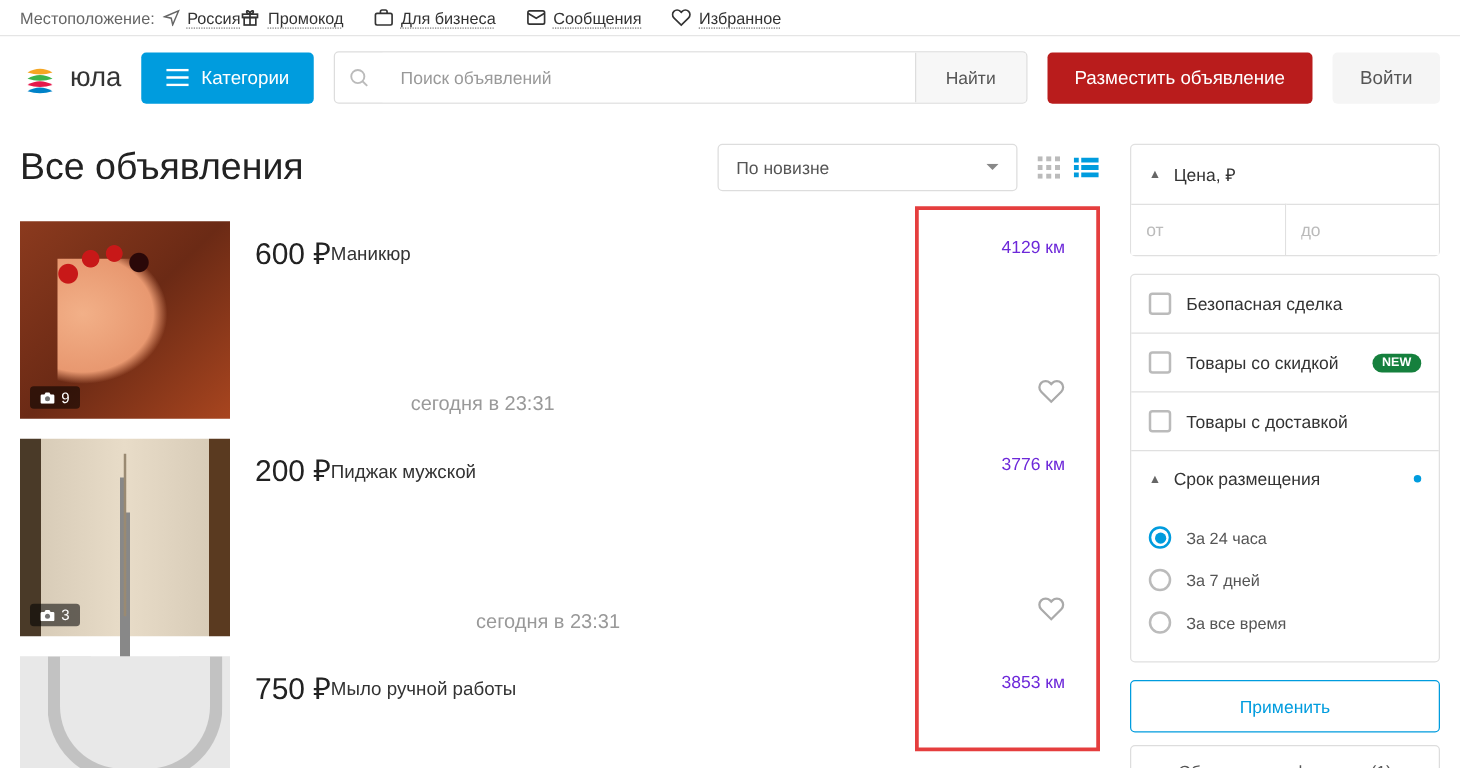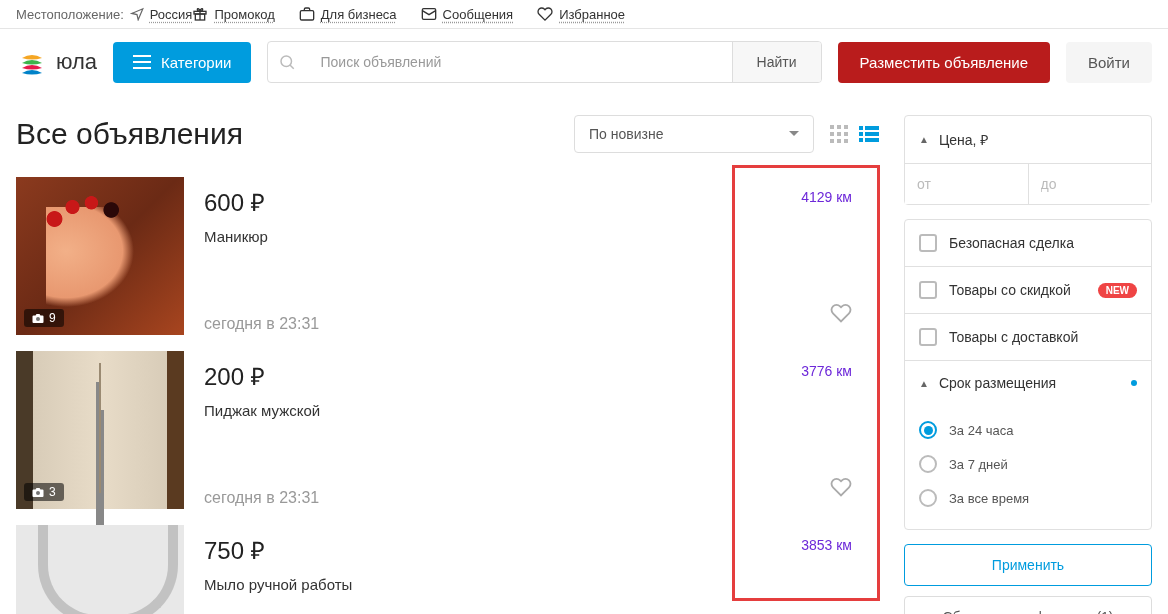--- a/index.html
+++ b/index.html
@@ -36,21 +36,21 @@
 .view-toggle { display: flex; gap: 8px; }
 .view-btn { width: 22px; height: 22px; display: flex; align-items: center; justify-content: center; cursor: pointer; }
 
 .listings { position: relative; }
 .red-box { position: absolute; top: -12px; right: 0; width: 148px; height: 436px; border: 3px solid #e53e3e; z-index: 5; pointer-events: none; }
 
 .listing { display: flex; gap: 20px; padding-bottom: 0; position: relative; min-height: 166px; }
 .listing + .listing { margin-top: 8px; }
 .listing-img { width: 168px; height: 158px; background: #ccc; position: relative; flex-shrink: 0; }
 .listing-img .img-badge { position: absolute; bottom: 8px; left: 8px; background: rgba(0,0,0,0.55); color: #fff; font-size: 12px; padding: 2px 8px; border-radius: 3px; display: flex; align-items: center; gap: 5px; }
-.listing-body { flex: 1; display: flex; flex-direction: column; padding-top: 8px; }
+.listing-body { flex: 1; display: flex; flex-direction: row; padding-top: 8px; }
 .listing-price { font-size: 24px; font-weight: 400; color: #222; }
 .listing-title { font-size: 15px; color: #333; margin-top: 10px; }
 .listing-time { font-size: 16px; color: #999; margin-top: auto; padding-bottom: 10px; }
 .listing-right { width: 140px; display: flex; flex-direction: column; align-items: flex-end; padding-right: 28px; padding-top: 12px; }
 .listing-distance { font-size: 14px; color: #6d28d9; }
 .listing-fav { margin-top: auto; margin-bottom: 14px; font-size: 22px; color: #aaa; cursor: pointer; }
 
 
 .sidebar { width: 248px; flex-shrink: 0; }
 .filter-box { border: 1px solid #e0e0e0; border-radius: 4px; margin-bottom: 14px; background: #fff; }
@@ -61,21 +61,21 @@
 .filter-header .title { font-size: 14px; color: #333; flex: 1; }
 .filter-header .dot { width: 6px; height: 6px; border-radius: 50%; background: #009cde; }
 .price-inputs { display: flex; }
 .price-inputs input { flex: 1; width: 50%; border: none; border-top: 1px solid #e0e0e0; padding: 12px 12px; font-size: 14px; outline: none; }
 .price-inputs input:first-child { border-right: 1px solid #e0e0e0; }
 .price-inputs input::placeholder { color: #bbb; }
 .check-row { display: flex; align-items: center; gap: 12px; padding: 14px 14px; border-bottom: 1px solid #e0e0e0; cursor: pointer; }
 .check-row:last-child { border-bottom: none; }
 .check-box { width: 18px; height: 18px; border: 2px solid #bbb; border-radius: 3px; flex-shrink: 0; }
 .check-label { font-size: 14px; color: #333; flex: 1; }
-.badge-new { background: #ef4444; color: #fff; font-size: 10px; font-weight: bold; padding: 2px 8px; border-radius: 10px; }
+.badge-new { background: #15803d; color: #fff; font-size: 10px; font-weight: bold; padding: 2px 8px; border-radius: 10px; }
 .radio-group { padding: 8px 14px 14px 14px; }
 .radio-row { display: flex; align-items: center; gap: 12px; padding: 8px 0; cursor: pointer; }
 .radio { width: 18px; height: 18px; border: 2px solid #bbb; border-radius: 50%; flex-shrink: 0; display: flex; align-items: center; justify-content: center; }
 .radio.selected { border-color: #009cde; }
 .radio.selected::after { content: ""; width: 9px; height: 9px; border-radius: 50%; background: #009cde; }
 .radio-label { font-size: 13px; color: #555; }
 .btn-apply { display: block; width: 100%; border: 1px solid #009cde; color: #009cde; background: #fff; padding: 12px; border-radius: 4px; font-size: 14px; cursor: pointer; margin-bottom: 10px; }
 .btn-reset { display: block; width: 100%; border: 1px solid #ddd; color: #555; background: #fff; padding: 12px; border-radius: 4px; font-size: 14px; cursor: pointer; }
 
 

